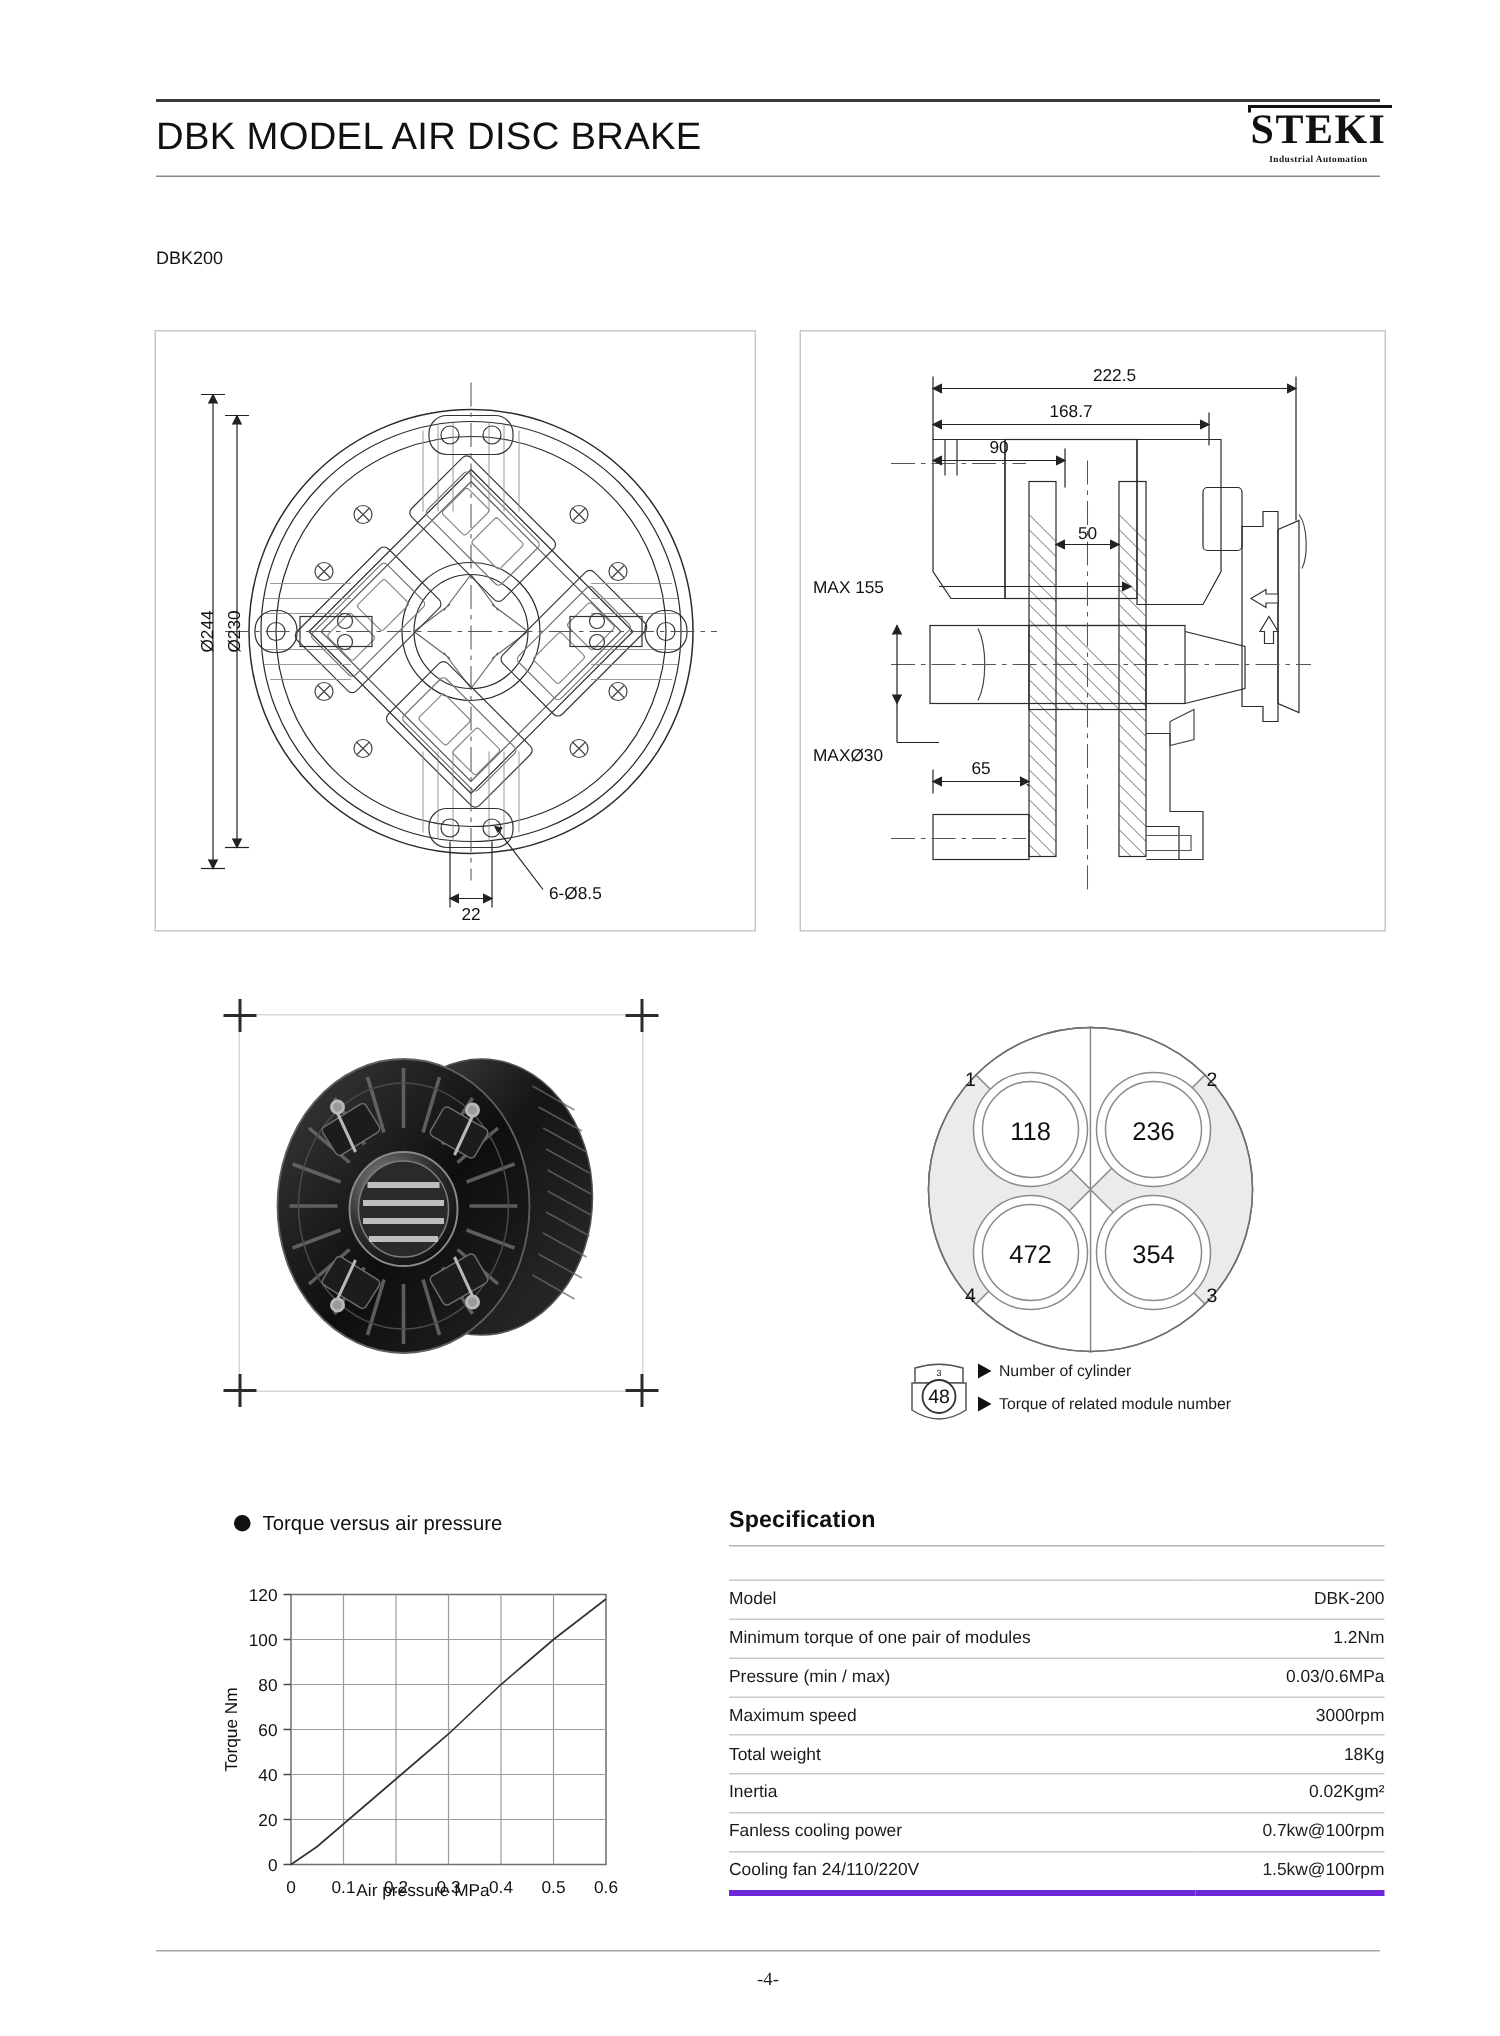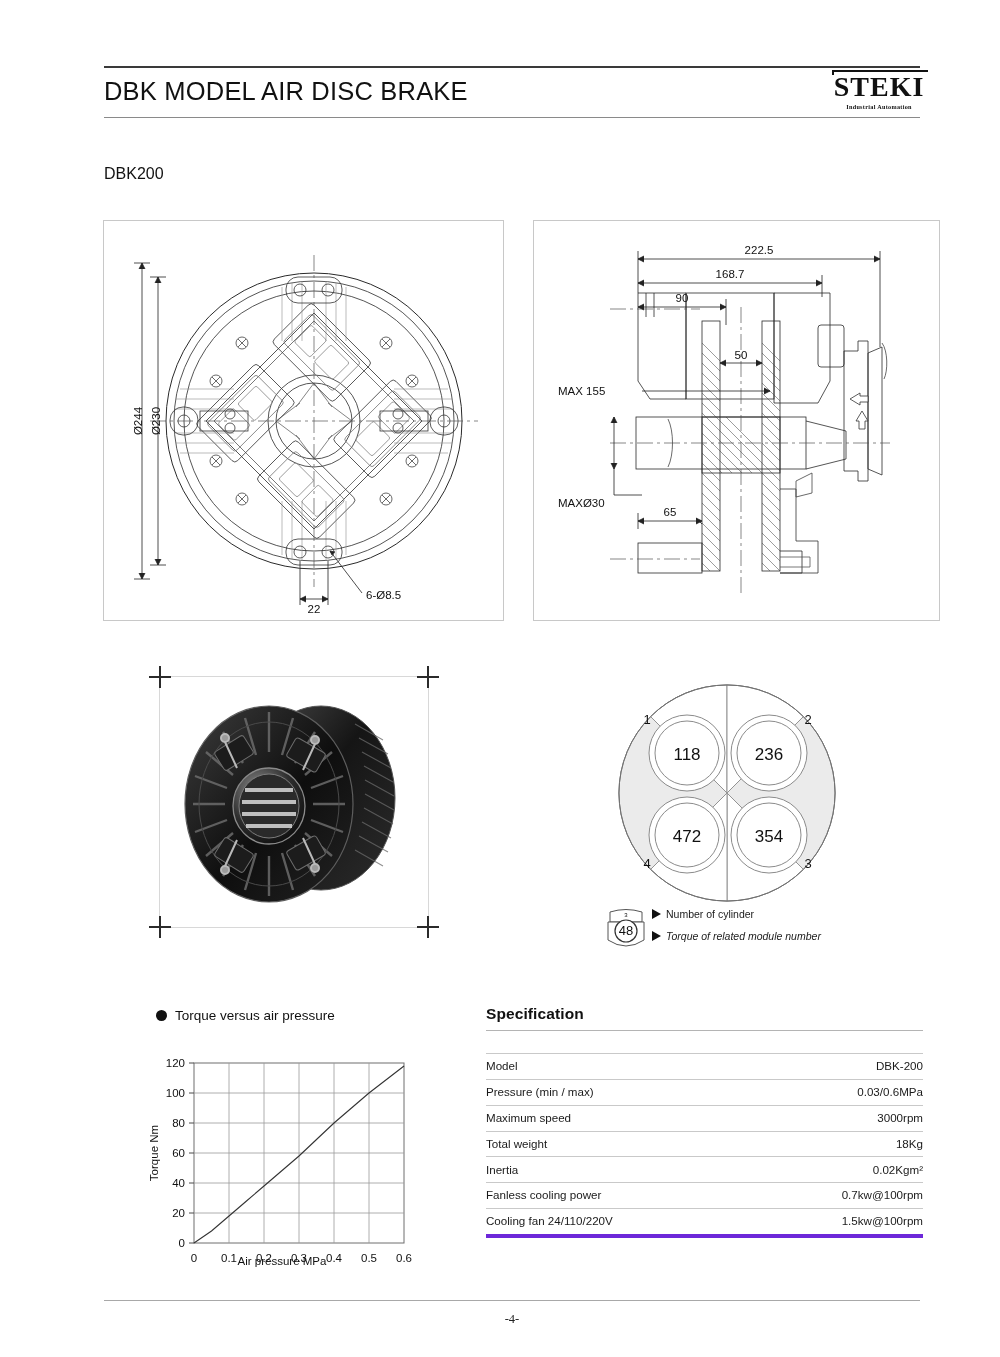--- a/index.html
+++ b/index.html
@@ -8,26 +8,26 @@
 
   
   .hdr-rule-top{position:absolute;left:92px;top:66px;width:816px;height:2px;background:#3a3a3a;}
   .hdr-rule-bot{position:absolute;left:92px;top:117px;width:816px;height:1px;background:#8a8a8a;}
   .hdr-title{position:absolute;left:92px;top:77px;font-size:25.5px;letter-spacing:.2px;color:#111;white-space:nowrap;}
   .logo{position:absolute;left:826px;top:70px;width:82px;height:42px;display:flex;flex-direction:column;align-items:center;justify-content:center;}
   .logo-word{font-family:"Liberation Serif",serif;font-size:28px;font-weight:700;letter-spacing:1px;line-height:1;color:#111;position:relative;}
   .logo-word::before{content:"";position:absolute;left:-2px;top:-3px;width:calc(100% + 4px);height:3px;border-top:2px solid #111;border-left:2px solid #111;border-right:0;}
   .logo-sub{font-family:"Liberation Serif",serif;font-size:6.2px;font-weight:700;letter-spacing:.3px;margin-top:2px;color:#111;}
 
-  .model-label{position:absolute;left:92px;top:165px;font-size:16px;color:#111;}
+  .model-label{position:absolute;left:92px;top:165px;font-size:12px;color:#111;}
 
   
   .panel{position:absolute;border:1px solid #c8c8c8;background:#fff;}
   #panel-front{left:91px;top:220px;width:399px;height:399px;}
-  #panel-section{left:521px;top:220px;width:389px;height:399px;padding-left:16px;}
+  #panel-section{left:521px;top:220px;width:389px;height:399px;}
   .panel svg{display:block;width:100%;height:100%;}
 
   
   #photo-block{position:absolute;left:137px;top:666px;width:290px;height:272px;}
   .cropmark{position:absolute;width:22px;height:22px;}
   .cropmark i{position:absolute;background:#2b2b2b;}
   .cropmark i.h{left:0;top:10px;width:22px;height:2px;}
   .cropmark i.v{left:10px;top:0;width:2px;height:22px;}
   .crop-line{position:absolute;background:#d8d8d8;}
 
@@ -443,21 +443,21 @@
       <path d="M6 8 q16 -5 32 0 L38 18 L6 18 Z" fill="#fff" stroke="#555" stroke-width="1"></path>
       <path d="M4 18 L40 18 L40 36 q-18 12 -36 0 Z" fill="#fff" stroke="#555" stroke-width="1"></path>
       <circle cx="22" cy="27" r="11" fill="#fff" stroke="#333" stroke-width="1.2"></circle>
       <text x="22" y="13" font-family="Liberation Sans, sans-serif" font-size="6" fill="#111" text-anchor="middle">3</text>
       <text x="22" y="31" font-family="Liberation Sans, sans-serif" font-size="13" fill="#111" text-anchor="middle">48</text>
     </svg>
     <div class="legend-row" style="left:48px;top:4px;align-items:center;">
       <span class="tri"></span>
       <span>Number of cylinder</span>
     </div>
-    <div class="legend-row" style="left:48px;top:26px;font-style:italic;">
+    <div class="legend-row" style="left:48px;top:26px;">
       <span class="tri"></span>
       <span>Torque of related module number</span>
     </div>
   </div>
 
   <div id="chart-block">
     <div class="chart-head">
       <span class="bullet"></span>
       <span>Torque versus air pressure</span>
     </div>
@@ -515,20 +515,24 @@
   <div id="spec-block">
     <div class="spec-title">Specification</div>
     <div class="spec-title-rule"></div>
     <table class="spec-table">
       <tbody>
         <tr>
           <td>Model</td>
           <td class="val">DBK-200</td>
         </tr>
         <tr>
+          <td>Minimum torque of one pair of modules</td>
+          <td class="val">1.2Nm</td>
+        </tr>
+        <tr>
           <td>Pressure (min / max)</td>
           <td class="val">0.03/0.6MPa</td>
         </tr>
         <tr>
           <td>Maximum speed</td>
           <td class="val">3000rpm</td>
         </tr>
         <tr>
           <td>Total weight</td>
           <td class="val">18Kg</td>

